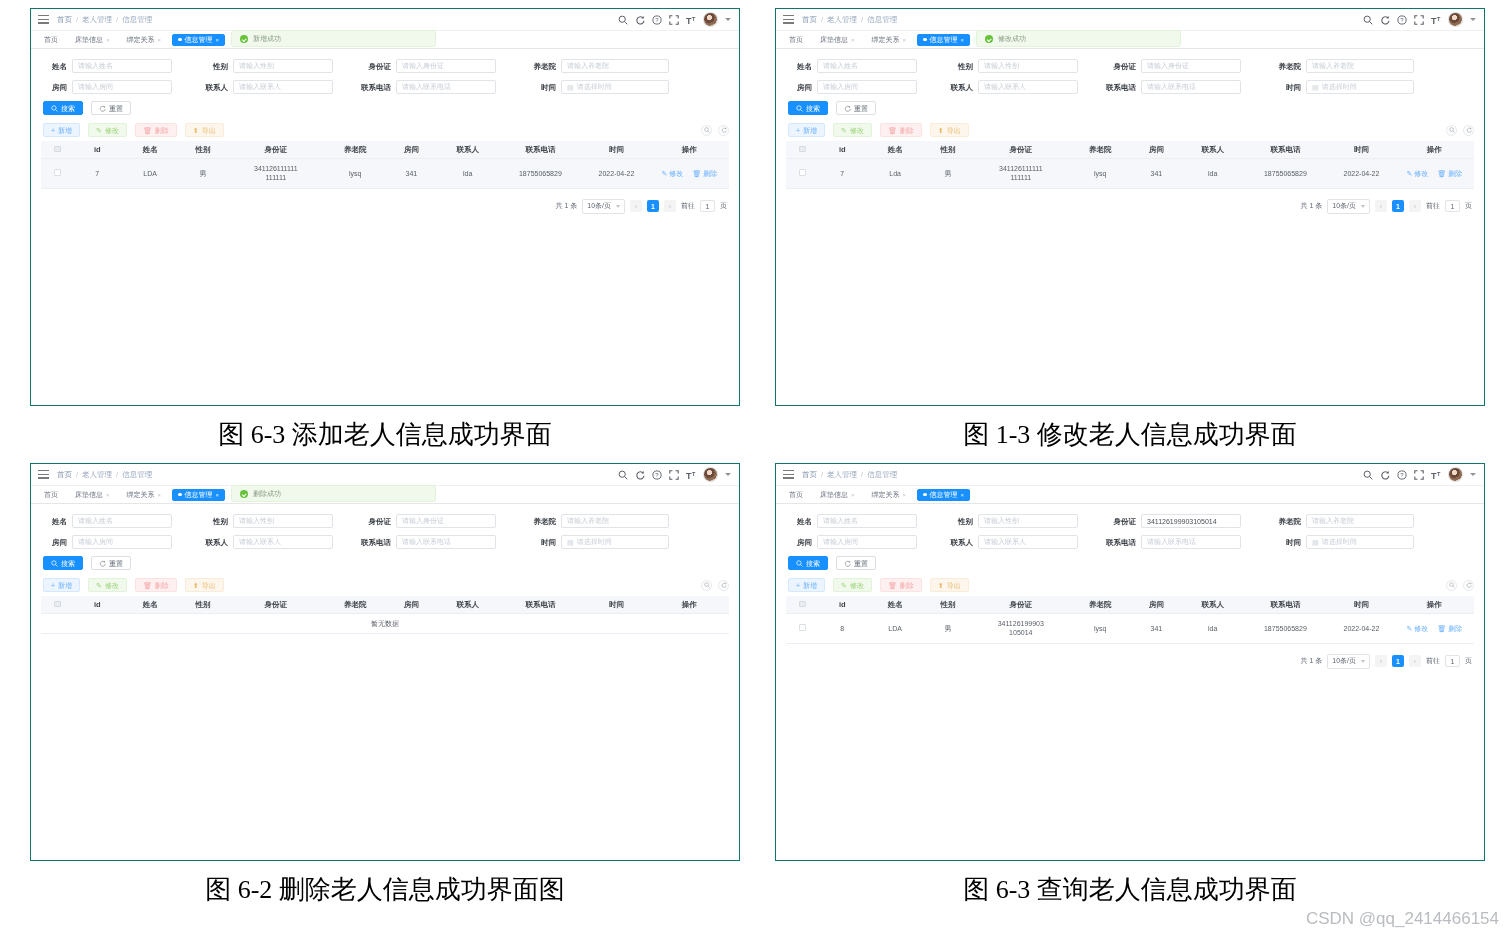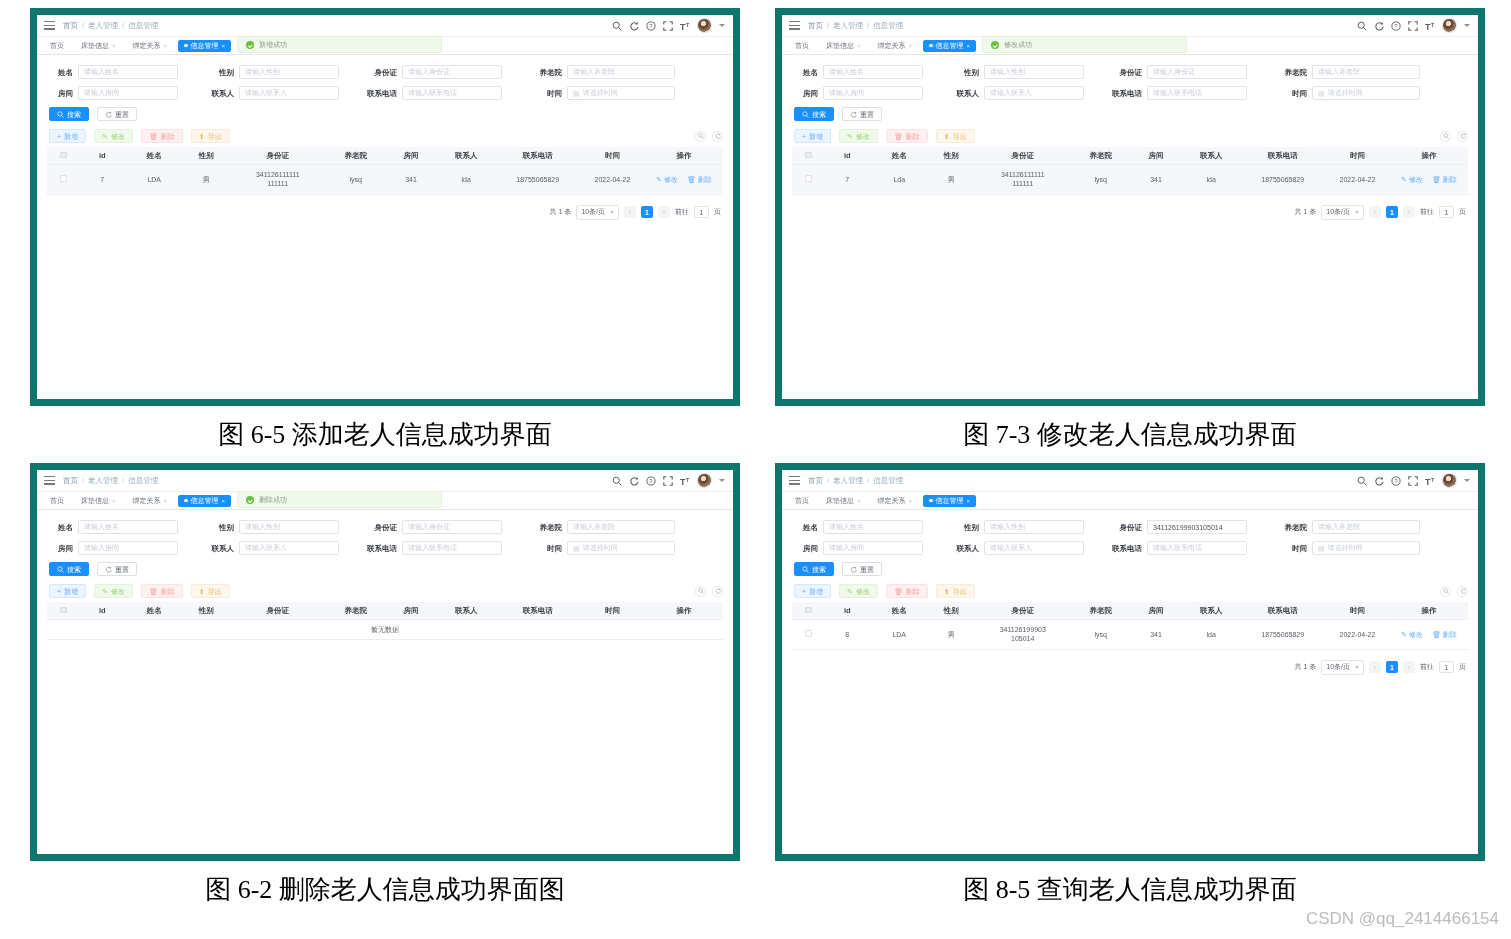--- a/index.html
+++ b/index.html
@@ -16,21 +16,21 @@
     position: absolute; left: 30px; top: 0px; width: 1360px; height: 9px;
     overflow: hidden; color: #2b2b2b; font-family: "Liberation Serif", serif;
     font-size: 19px; line-height: 9px; white-space: nowrap;
     opacity: .55;
   }
 
   
   .shot {
     position: absolute;
     background: #ffffff;
-    border: 7px solid #0f766e;
+    border: 1px solid #0f766e;
     overflow: hidden;
   }
   .shot .appbar {
     height: 22px; background:#fff; border-bottom:1px solid #f0f0f0;
     display:flex; align-items:center; padding: 0 8px 0 7px; position: relative;
   }
   .hamburger { width:11px; height:9px; position:relative; margin-right:8px; flex:none;}
   .hamburger i { position:absolute; left:0; width:11px; height:1.4px; background:#7a7a7a; }
   .hamburger i:nth-child(1){top:0}
   .hamburger i:nth-child(2){top:3.6px}
@@ -1081,19 +1081,19 @@
       <span class="pg-num">1</span>
       <span class="pg-btn">›</span>
       <span>前往</span>
       <span class="pg-jump">1</span>
       <span>页</span>
     </div>
         </div>
       </div>
     </div>
 
-  <div class="caption" style="left:30px; top:417px; width:710px;">图 6-5  添加老人信息成功界面</div>
-  <div class="caption" style="left:775px; top:417px; width:710px;">图 7-3  修改老人信息成功界面</div>
+  <div class="caption" style="left:30px; top:417px; width:710px;">图 6-3  添加老人信息成功界面</div>
+  <div class="caption" style="left:775px; top:417px; width:710px;">图 1-3  修改老人信息成功界面</div>
   <div class="caption" style="left:30px; top:872px; width:710px;">图 6-2  删除老人信息成功界面图</div>
-  <div class="caption" style="left:775px; top:872px; width:710px;">图 8-5  查询老人信息成功界面</div>
+  <div class="caption" style="left:775px; top:872px; width:710px;">图 6-3  查询老人信息成功界面</div>
 
   <div class="watermark">CSDN @qq_2414466154</div>
 </div>
 
 </body></html>

